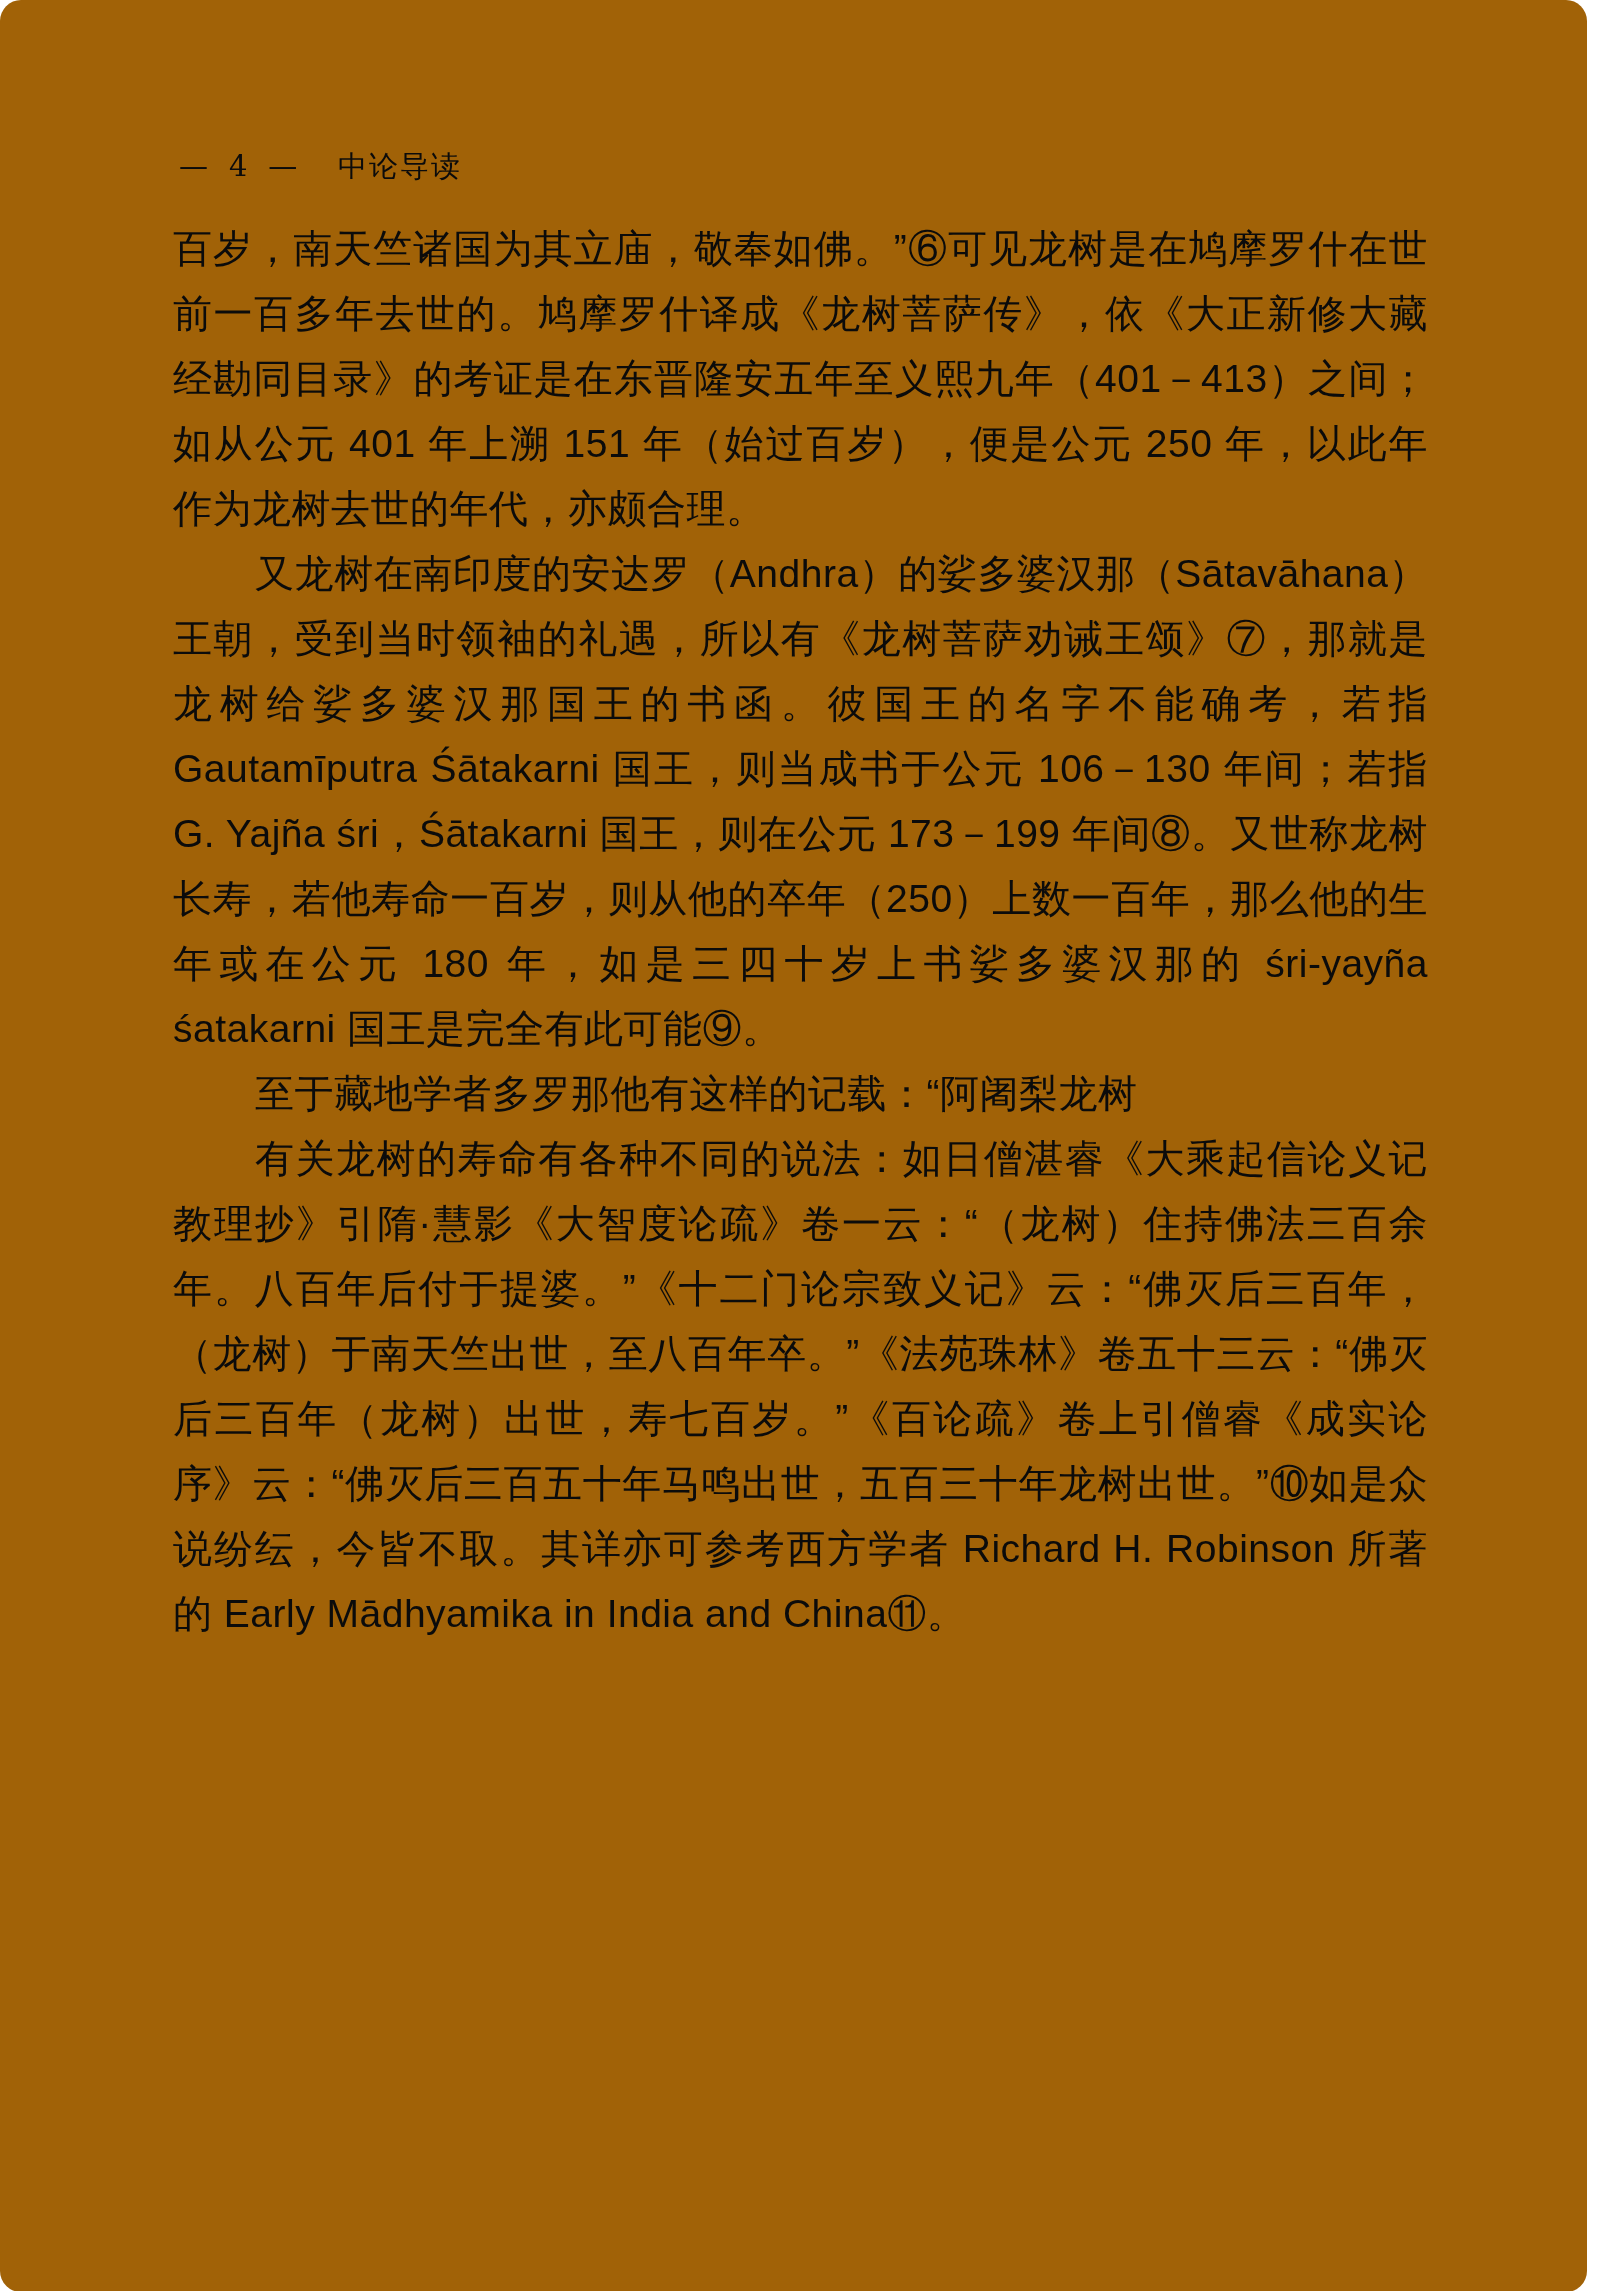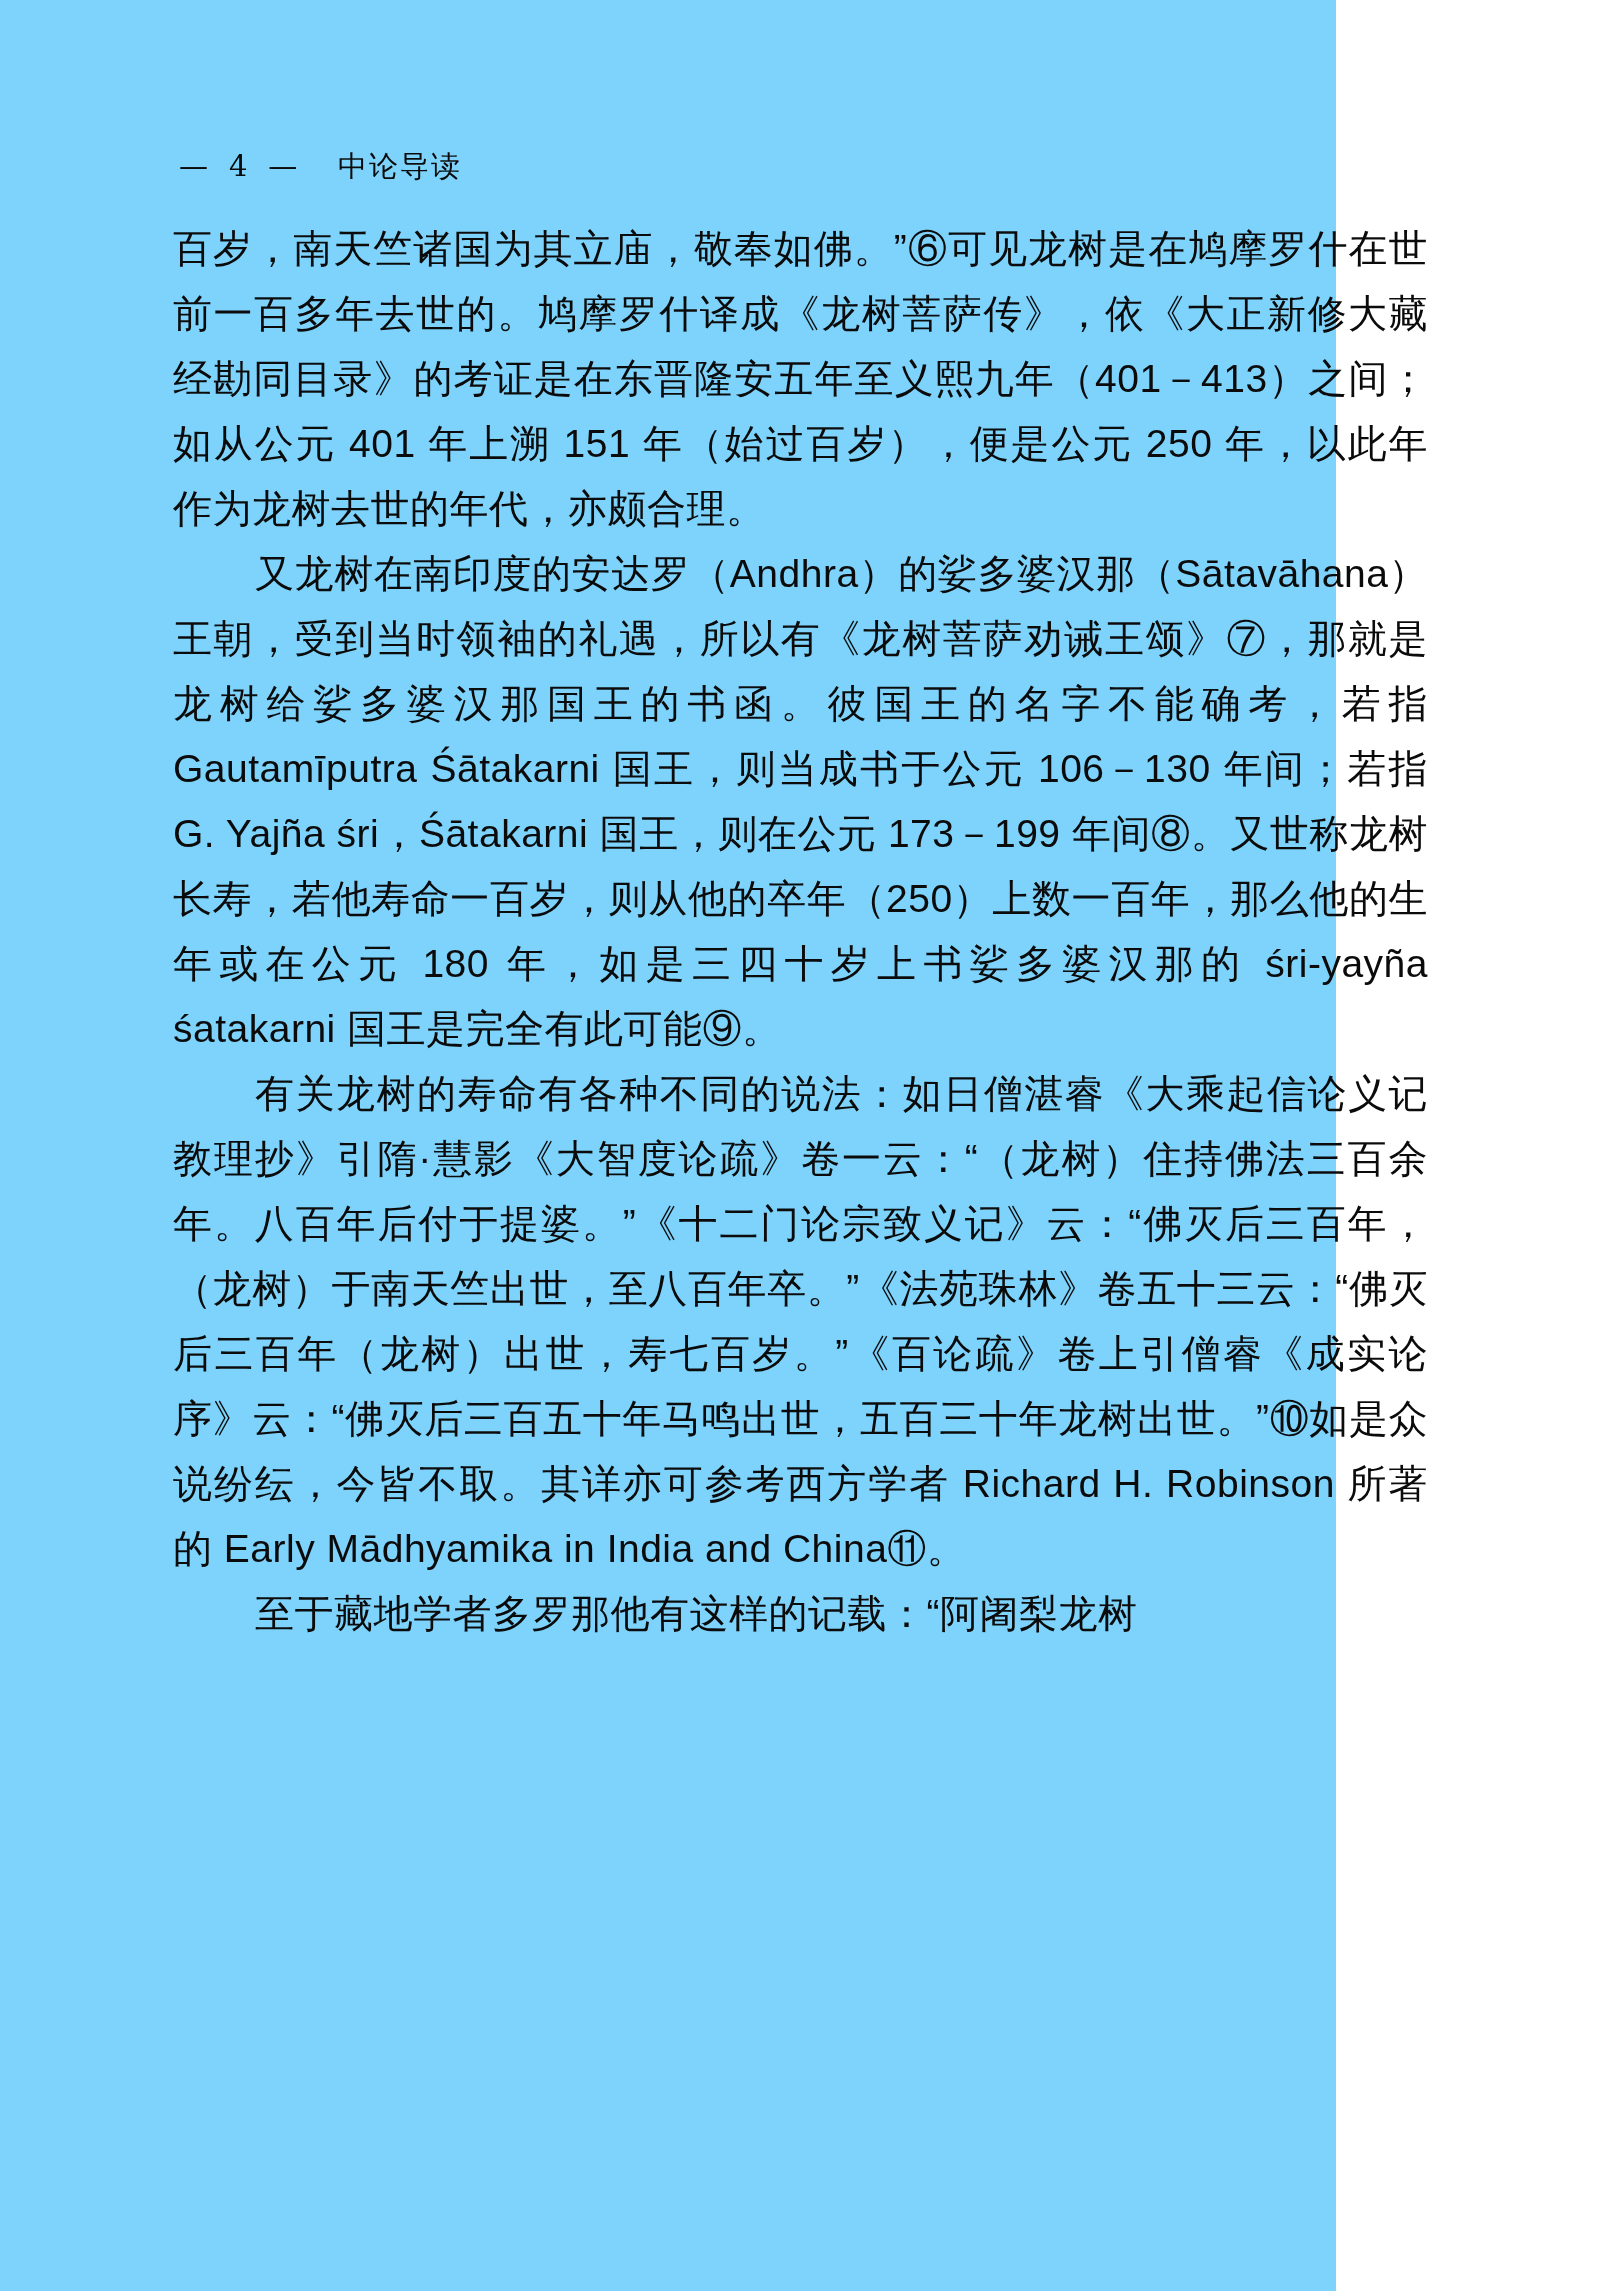--- a/index.html
+++ b/index.html
@@ -12,23 +12,24 @@
     height: 2292px;
     font-family: "Liberation Serif", "DejaVu Serif", serif;
     color: #0b0b0b;
     position: relative;
     overflow: hidden;
   }
   .page {
     position: absolute;
     left: 0;
     top: 0;
-    width: 1336px;
+    width: 1587px;
     height: 2292px;
-    background: #7dd3fc;
+    background: #a16207;
+    border-radius: 21px;
   }
   .header {
     position: absolute;
     left: 173px;
     top: 147px;
     width: 1255px;
     font-size: 29px;
     letter-spacing: 1px;
     white-space: nowrap;
     font-family: "DejaVu Serif", "Liberation Serif", serif;
@@ -73,18 +74,18 @@
   <div class="header">
     <span class="dash">—</span>
     <span class="pageno">4</span>
     <span class="dash">—</span>
     <span class="btitle">中论导读</span>
   </div>
 
   <div class="body">
     <p class="para">百岁，南天竺诸国为其立庙，敬奉如佛。”⑥可见龙树是在鸠摩罗什在世前一百多年去世的。鸠摩罗什译成《龙树菩萨传》，依《大正新修大藏经勘同目录》的考证是在东晋隆安五年至义熙九年（401－413）之间；如从公元 401 年上溯 151 年（始过百岁），便是公元 250 年，以此年作为龙树去世的年代，亦颇合理。</p>
     <p class="para indent">又龙树在南印度的安达罗（Andhra）的娑多婆汉那（Sātavāhana）王朝，受到当时领袖的礼遇，所以有《龙树菩萨劝诫王颂》⑦，那就是龙树给娑多婆汉那国王的书函。彼国王的名字不能确考，若指 Gautamīputra Śātakarni 国王，则当成书于公元 106－130 年间；若指 G. Yajña śri，Śātakarni 国王，则在公元 173－199 年间⑧。又世称龙树长寿，若他寿命一百岁，则从他的卒年（250）上数一百年，那么他的生年或在公元 180 年，如是三四十岁上书娑多婆汉那的 śri-yayña śatakarni 国王是完全有此可能⑨。</p>
+    <p class="para indent">至于藏地学者多罗那他有这样的记载：“阿阇梨龙树</p>
     <p class="para indent">有关龙树的寿命有各种不同的说法：如日僧湛睿《大乘起信论义记教理抄》引隋·慧影《大智度论疏》卷一云：“（龙树）住持佛法三百余年。八百年后付于提婆。”《十二门论宗致义记》云：“佛灭后三百年，（龙树）于南天竺出世，至八百年卒。”《法苑珠林》卷五十三云：“佛灭后三百年（龙树）出世，寿七百岁。”《百论疏》卷上引僧睿《成实论序》云：“佛灭后三百五十年马鸣出世，五百三十年龙树出世。”⑩如是众说纷纭，今皆不取。其详亦可参考西方学者 Richard H. Robinson 所著的 Early Mādhyamika in India and China⑪。</p>
-    <p class="para indent">至于藏地学者多罗那他有这样的记载：“阿阇梨龙树</p>
   </div>
 
 </div>
 
 
 </body></html>

